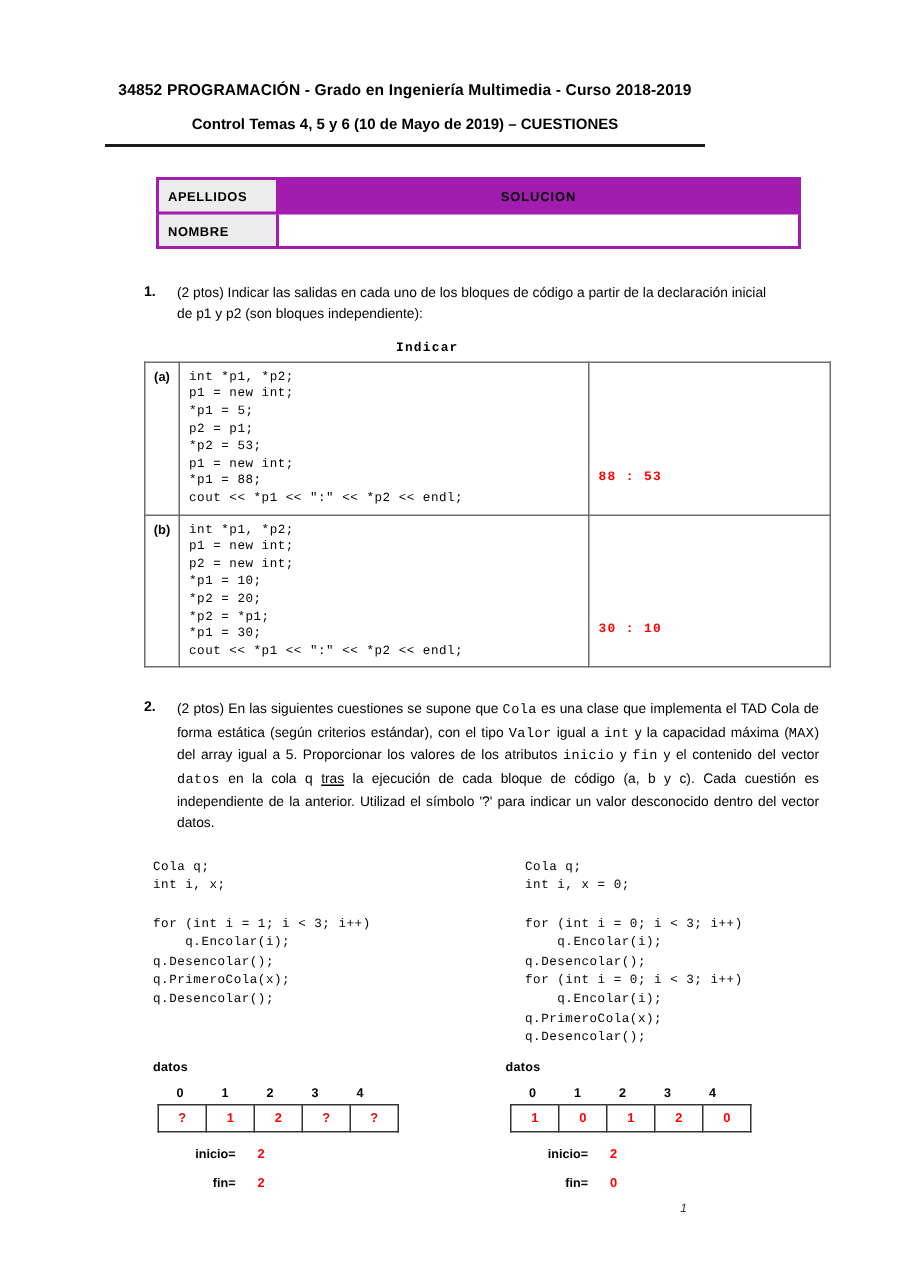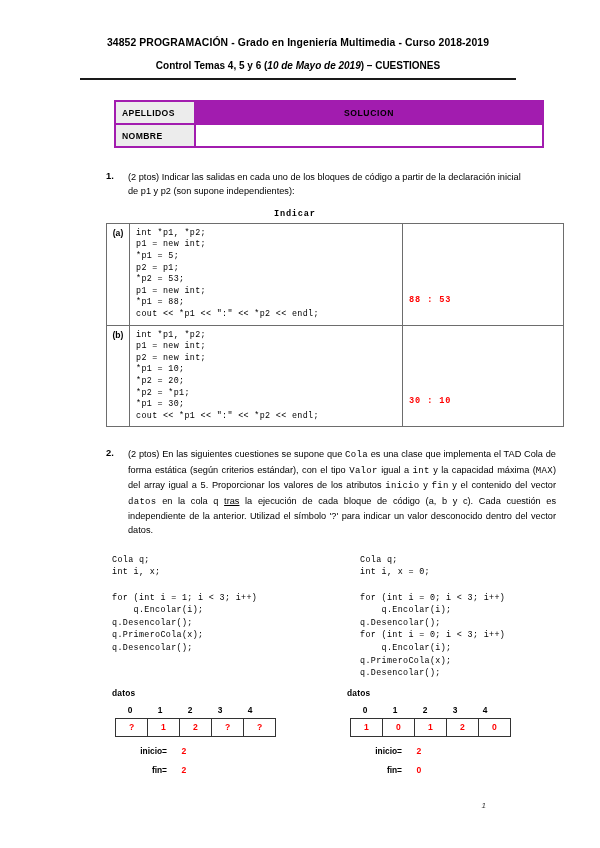--- a/index.html
+++ b/index.html
@@ -13,43 +13,41 @@
     position: relative;
     font-family: "Liberation Sans", sans-serif;
     color: #000000;
     overflow: hidden;
   }
   .page {
     position: relative;
     width: 540px;
     height: 848px;
     box-sizing: border-box;
-    padding: 0;
-    margin-left: 28px;
+    padding: 18px;
   }
 
   
   .doc-header {
     padding-top: 36px;
     text-align: center;
   }
   .doc-header .line1 {
     font-size: 10.4px;
     font-weight: bold;
     letter-spacing: 0.1px;
     line-height: 14px;
   }
   .doc-header .line2 {
     font-size: 10px;
     font-weight: bold;
     line-height: 14px;
     margin-top: 9px;
   }
   .doc-header .line2 .date {
-    font-style: italic;
     font-weight: bold;
   }
   .header-rule {
     margin: 5px 52px 0 52px;
     border-bottom: 2.4px solid #1a1a1a;
   }
 
   
   .name-table {
     margin: 20px 0 0 86px;
@@ -278,21 +276,21 @@
     </tr>
     <tr>
       <td class="label">NOMBRE</td>
       <td class="blank"></td>
     </tr>
   </tbody>
     </table>
 
   <div class="question" id="question-1">
     <div class="q-num">1.</div>
-    <div class="q-body"><span>(2 ptos)</span> <span>Indicar las salidas en cada uno de los bloques de código a partir de la declaración inicial</span><br><span>de p1 y p2 (son supone independientes):</span></div>
+    <div class="q-body"><span>(2 ptos)</span> <span>Indicar las salidas en cada uno de los bloques de código a partir de la declaración inicial</span><br><span>de p1 y p2 (son bloques independiente):</span></div>
   </div>
 
   <div class="salidas-caption">
     <span>Indicar</span>
   </div>
 
   <table class="code-table">
     <tbody>
         <tr>
       <td class="tag">(a)</td>

